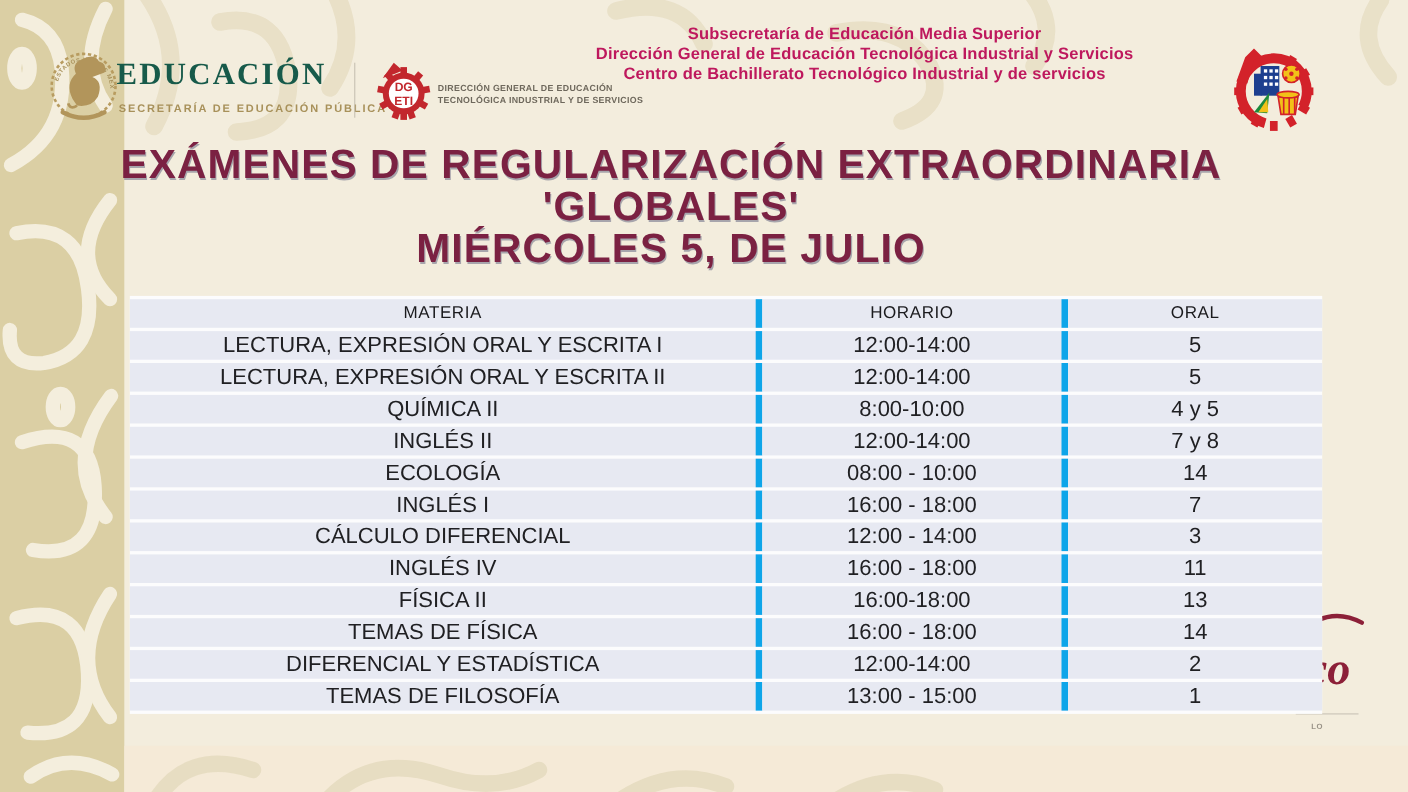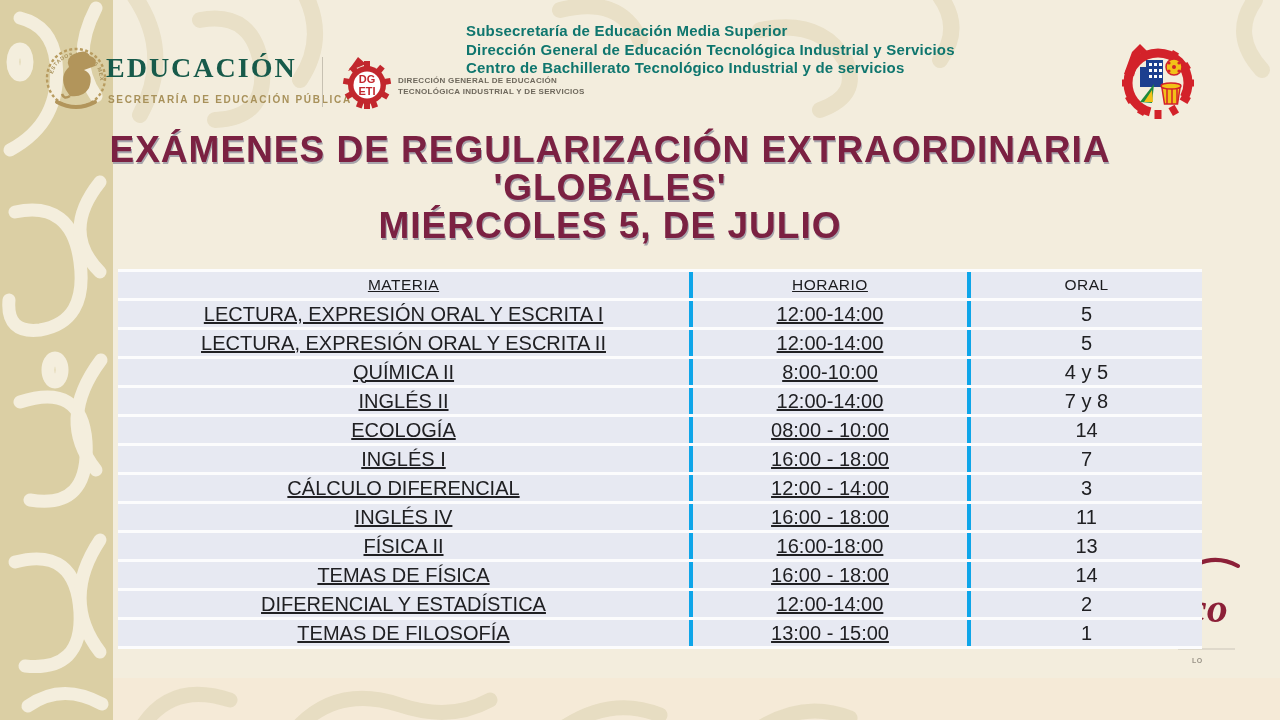--- a/index.html
+++ b/index.html
@@ -24,22 +24,22 @@
   .logo-divider{
     position:absolute; left:322px; top:57px; width:1px; height:50px;
     background:#c7c1b2; z-index:2;
   }
   .dgeti-logo{position:absolute; left:342px; top:55px; z-index:2;}
   .dgeti-caption{
     position:absolute; left:398px; top:75px; z-index:2;
     font-size:8px; font-weight:bold; color:#6e685c; letter-spacing:0.3px; line-height:11px;
   }
   .gold-block{
-    position:absolute; right:174px; top:22px; z-index:2; text-align:left;
-    font-size:15px; font-weight:bold; color:#0f766e; line-height:18.5px; letter-spacing:0.2px;
+    position:absolute; right:174px; top:22px; z-index:2; text-align:center;
+    font-size:15px; font-weight:bold; color:#be185d; line-height:18.5px; letter-spacing:0.2px;
     width:640px;
   }
   .cbtis-logo{position:absolute; left:1106px; top:40px; z-index:2;}
 
   
   .title{
     position:absolute; left:0; top:131px; width:1220px; z-index:2;
     text-align:center; font-weight:bold; font-size:37px; line-height:38px;
     color:#7b2142; letter-spacing:1px;
     text-shadow:1px 2px 0 rgba(46,48,92,0.38);
@@ -51,22 +51,21 @@
     position:absolute; left:118px; top:269px; width:1084px; z-index:2;
     border-collapse:separate; border-spacing:0 3px;
     background:#fcfcfd;
   }
   .schedule th, .schedule td{
     background:#e7e9f2; height:26px; text-align:center; vertical-align:middle;
     font-size:20px; color:#202023; padding:0 6px; font-weight:normal;
   }
   .schedule th{font-size:15.5px; letter-spacing:0.5px; color:#1b1b1e;}
   .schedule th:not(:last-child), .schedule td:not(:last-child){
-    border-right:4px solid #0ea5e9;
-    text-decoration:underline;
+    border-right:6px solid #0ea5e9;
   }
 
   
   .watermark{position:absolute; left:1160px; top:552px; z-index:1;}
   .wm-script{
     font-family:"Liberation Serif", serif; font-style:italic; font-weight:bold;
     fill:#8c2038;
   }
   .wm-tiny{fill:#9a9488; letter-spacing:0.5px;}
 </style>

